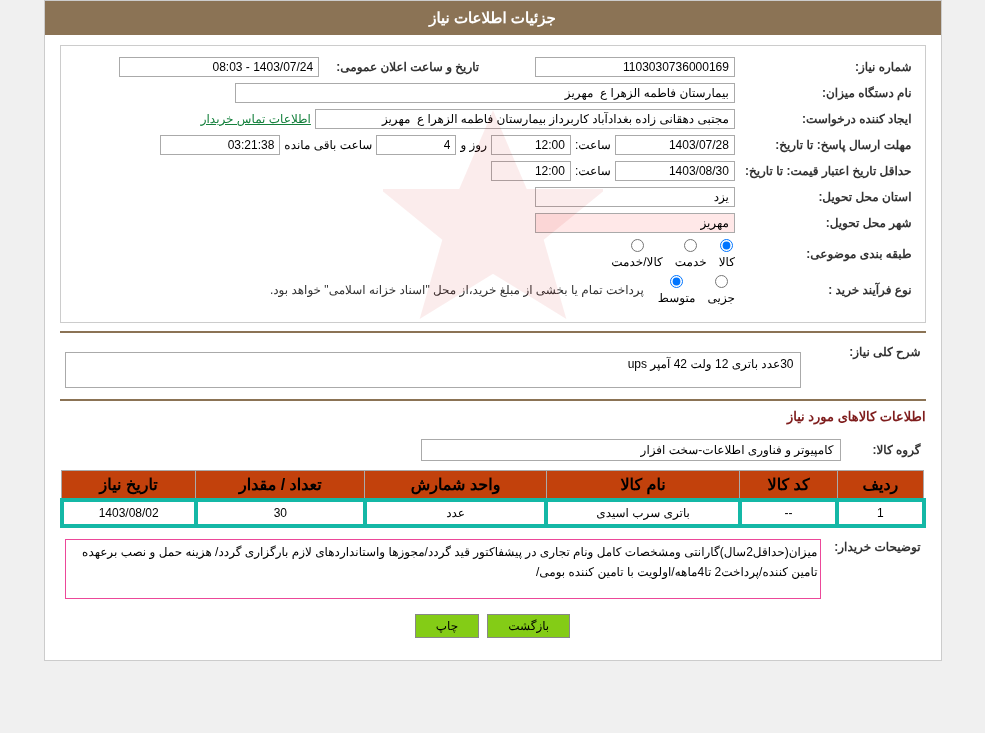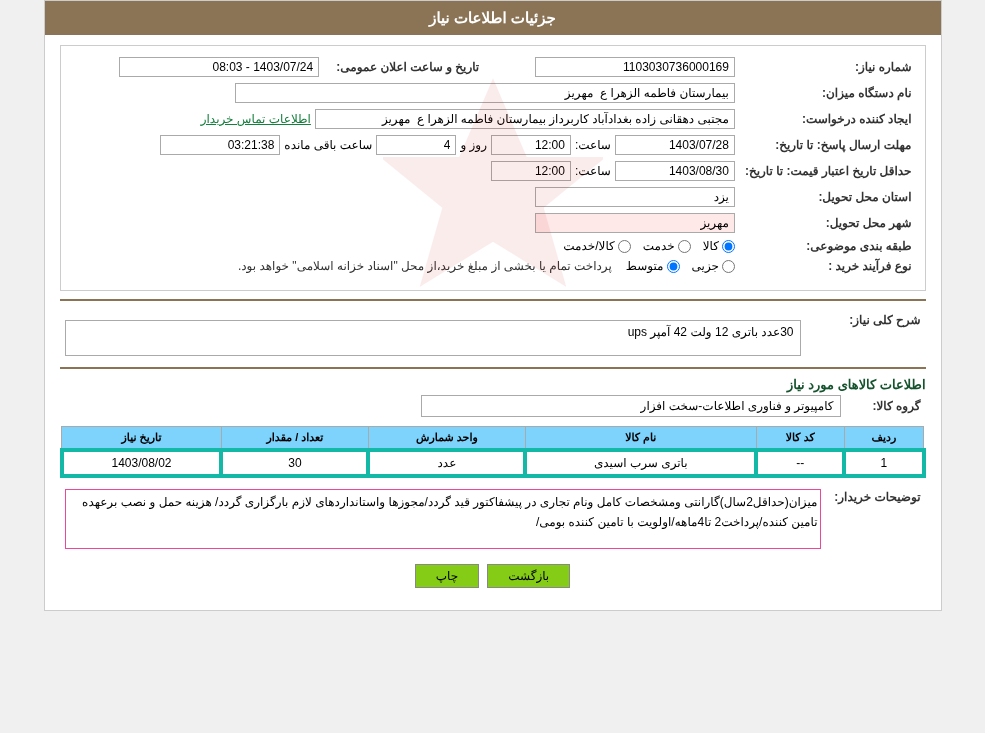--- a/index.html
+++ b/index.html
@@ -59,22 +59,22 @@
       cursor: pointer;
     }
     .row-flex {
       display: flex;
       align-items: center;
       gap: 4px;
     }
     .section-title {
       font-weight: bold;
       font-size: 13px;
-      margin: 8px 0 0 0;
-      color: #14532d;
+      margin: 8px 0 12px 0;
+      color: #7f1d1d;
     }
     .watermark-area {
       position: relative;
     }
     .watermark-bg {
       position: absolute;
       top: 0; left: 0; right: 0; bottom: 0;
       display: flex;
       align-items: flex-end;
       justify-content: center;
@@ -97,20 +97,21 @@
       display: flex;
       flex-direction: row;
       gap: 12px;
       align-items: center;
     }
     .radio-group label {
       display: flex;
       align-items: center;
       gap: 3px;
       cursor: pointer;
+      flex-direction: column;
     }
     
     .separator {
       border: none;
       border-top: 2px solid #8B7355;
       margin: 8px 0;
     }
     
     .desc-box {
       border: 1px solid #ec4899;
@@ -122,26 +123,26 @@
       text-align: right;
       line-height: 1.7;
     }
     
     .data-table {
       width: 100%;
       border-collapse: collapse;
       margin-top: 6px;
     }
     .data-table th {
-      background: #7dd3fc;
+      background: #c2410c;
       border: 1px solid #aaa;
       padding: 4px 6px;
       text-align: center;
       font-weight: bold;
-      font-size: 11px;
+      font-size: 16px;
     }
     .data-table td {
       border: 4px solid #14b8a6;
       padding: 4px 6px;
       text-align: center;
       font-size: 12px;
     }
     
     .btn-area {
       text-align: center;

